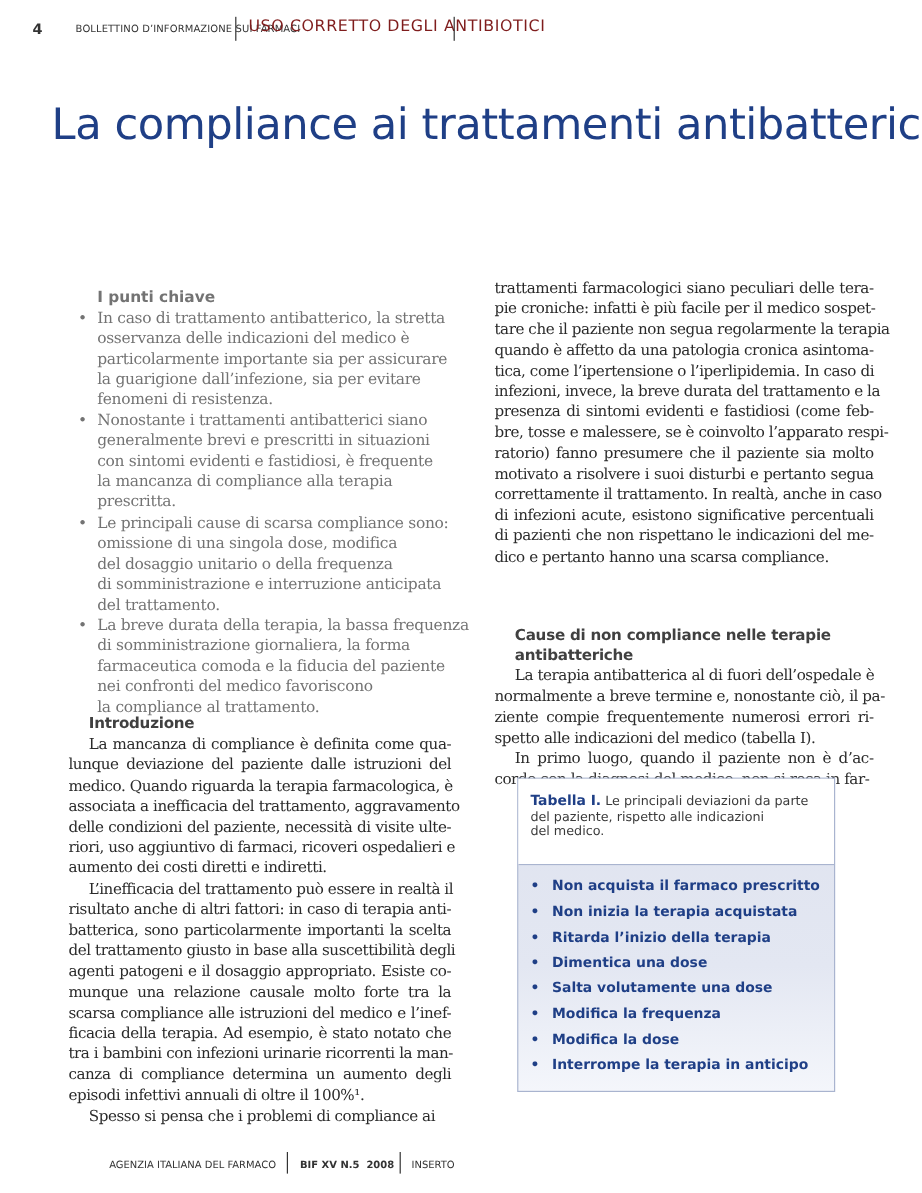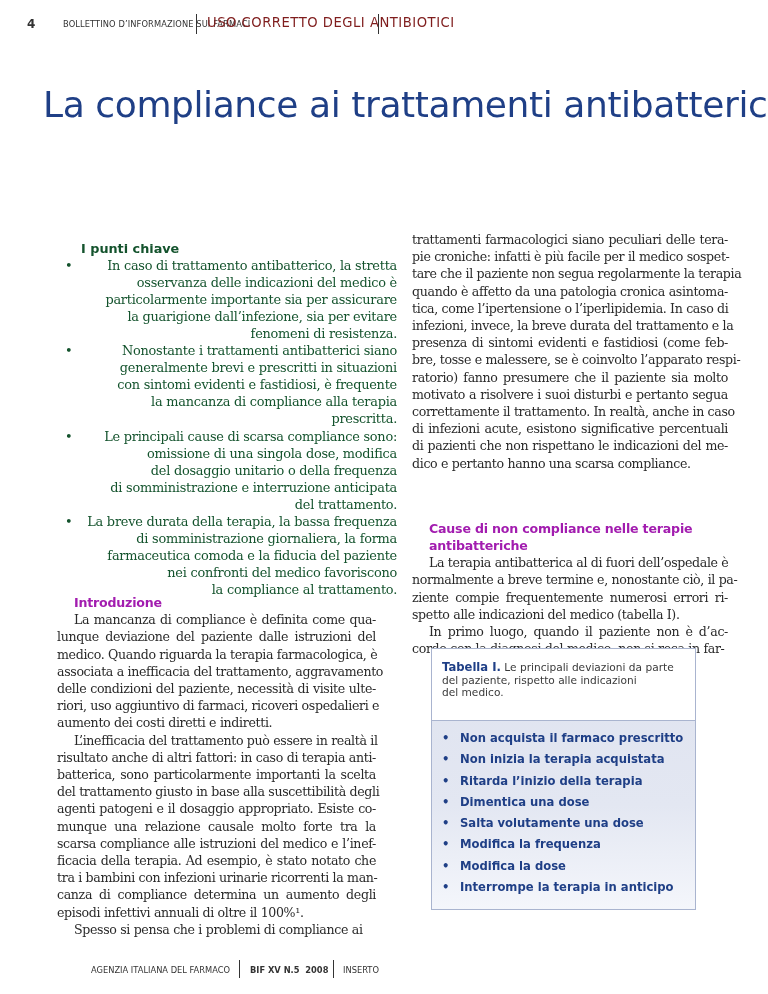--- a/index.html
+++ b/index.html
@@ -11,30 +11,30 @@
   .journal { left:63px; top:19px; font-family:"DejaVu Sans", sans-serif; font-size:8.3px; letter-spacing:0.1px; color:#333; text-transform:uppercase; }
   .vbar { width:1px; background:#333; }
   .vbar1 { left:196px; top:14px; height:20px; }
   .section { left:207px; top:15px; font-family:"DejaVu Sans", sans-serif; font-size:13.2px; letter-spacing:0.5px; color:#7f1d1d; text-transform:uppercase; }
   .vbar2 { left:378px; top:14px; height:20px; }
 
   
   .title { left:43px; top:84px; font-family:"DejaVu Sans", sans-serif; font-size:36px; color:#1f3f86; letter-spacing:-0.4px; white-space:nowrap; }
 
   
-  .key { left:67px; top:240px; width:330px; font-family:"DejaVu Serif", serif; font-size:13.2px; line-height:17.05px; color:#14532d; }
+  .key { left:67px; top:240px; width:330px; font-family:"DejaVu Serif", serif; font-size:13.2px; line-height:17.05px; color:#737373; }
   .key-title { font-family:"DejaVu Sans", sans-serif; font-weight:bold; font-size:12.8px; margin-left:14px; }
-  .key ul { list-style:none; margin:0; padding:0;text-align:right; }
+  .key ul { list-style:none; margin:0; padding:0; }
   .key li { position:relative; padding-left:14px; font-size:12.9px; letter-spacing:-0.25px; }
   .key li::before { content:"\2022"; position:absolute; left:-2px; top:0; }
   .nl { display:block; }
 
   
   .col { font-family:"DejaVu Serif", serif; font-size:12.6px; line-height:17.2px; color:#2a2a2a; text-align:justify; letter-spacing:-0.35px; }
-  .h-sec { font-family:"DejaVu Sans", sans-serif; font-weight:bold; font-size:12.6px; color:#a21caf; text-indent:0 !important; margin-left:17px; letter-spacing:-0.2px; text-align:left; }
+  .h-sec { font-family:"DejaVu Sans", sans-serif; font-weight:bold; font-size:12.6px; color:#404040; text-indent:0 !important; margin-left:17px; letter-spacing:-0.2px; text-align:left; }
   .col-left { left:57px; top:594px; width:319px; }
   .col-right { left:412px; top:231px; width:316px; }
   .line { display:block; text-align:justify; text-align-last:justify; white-space:nowrap; }
   .line.last { text-align-last:left; }
   .line.ind { padding-left:17px; }
 
   
   .tbl { left:431px; top:648px; width:263px; height:260px; border:1px solid #a9b4cf; background:linear-gradient(#dfe3ef 0%, #e3e7f2 60%, #f4f6fb 100%); }
   .tbl-cap { background:#fff; border-bottom:1px solid #a9b4cf; padding:12px 10px 14px 10px; font-family:"DejaVu Sans", sans-serif; font-size:10.6px; line-height:12.6px; color:#3a3a3a; height:45px; }
   .tbl-cap b { color:#1f3f86; font-size:11.6px; }

